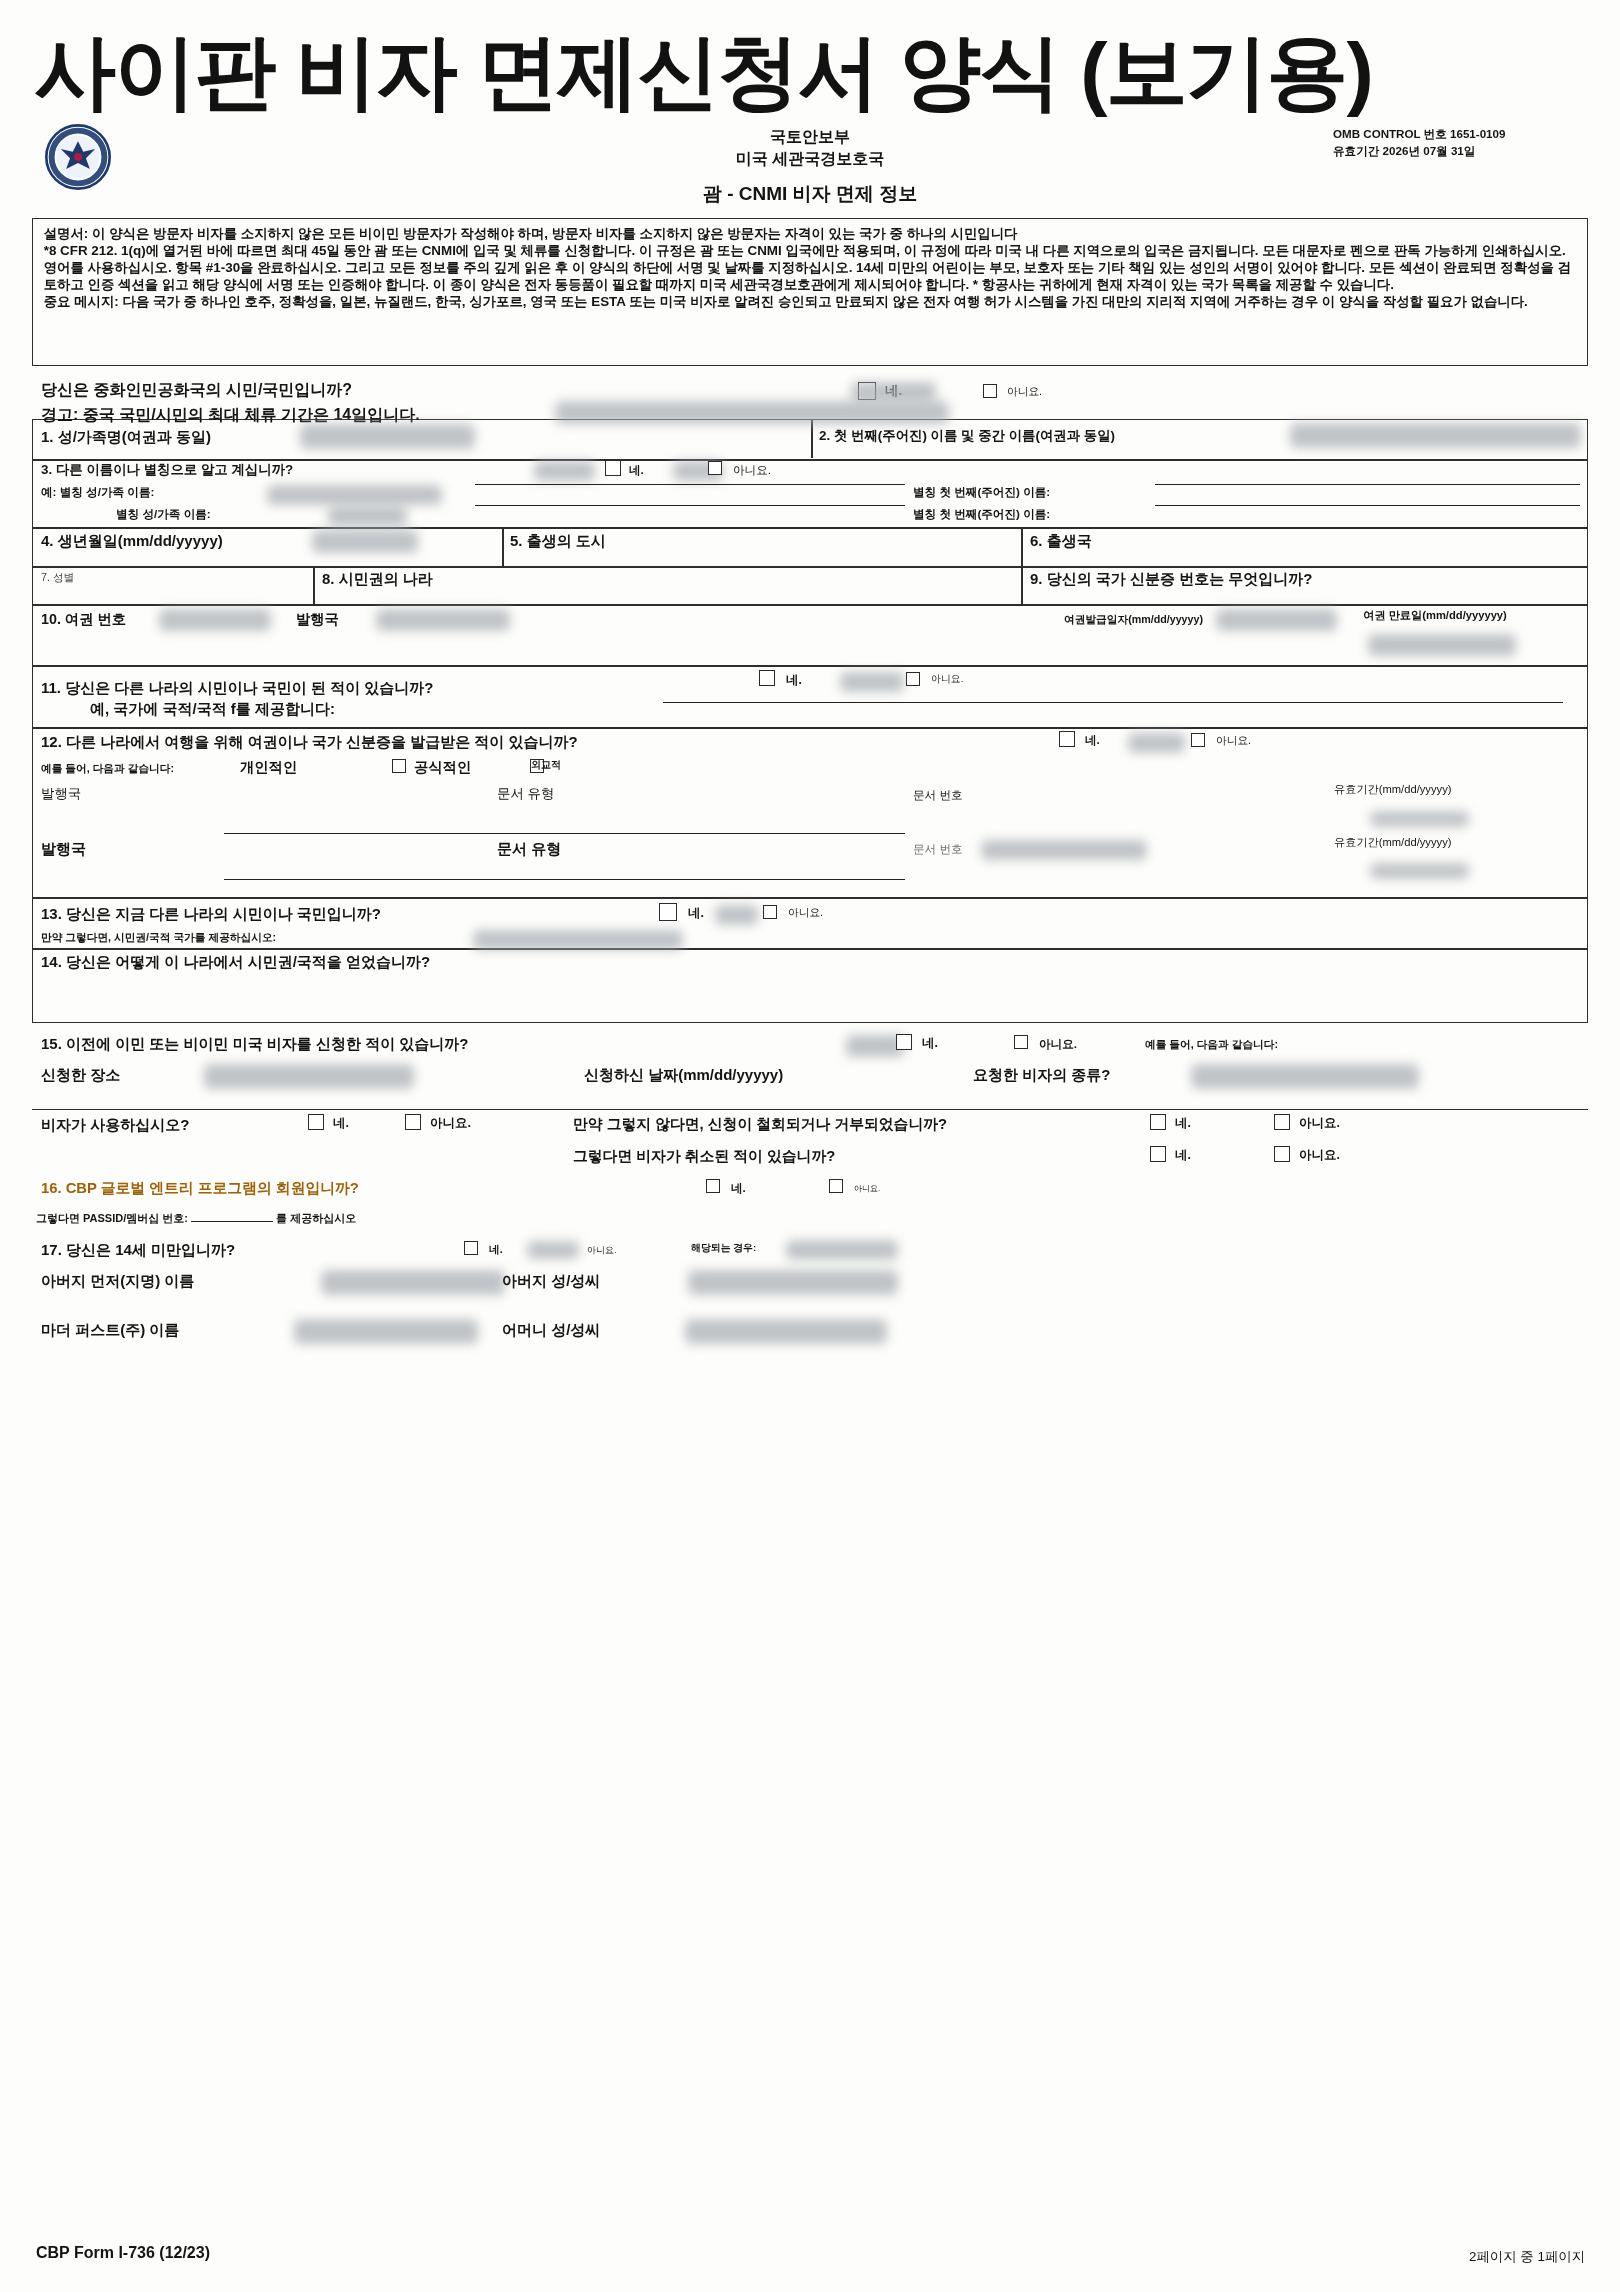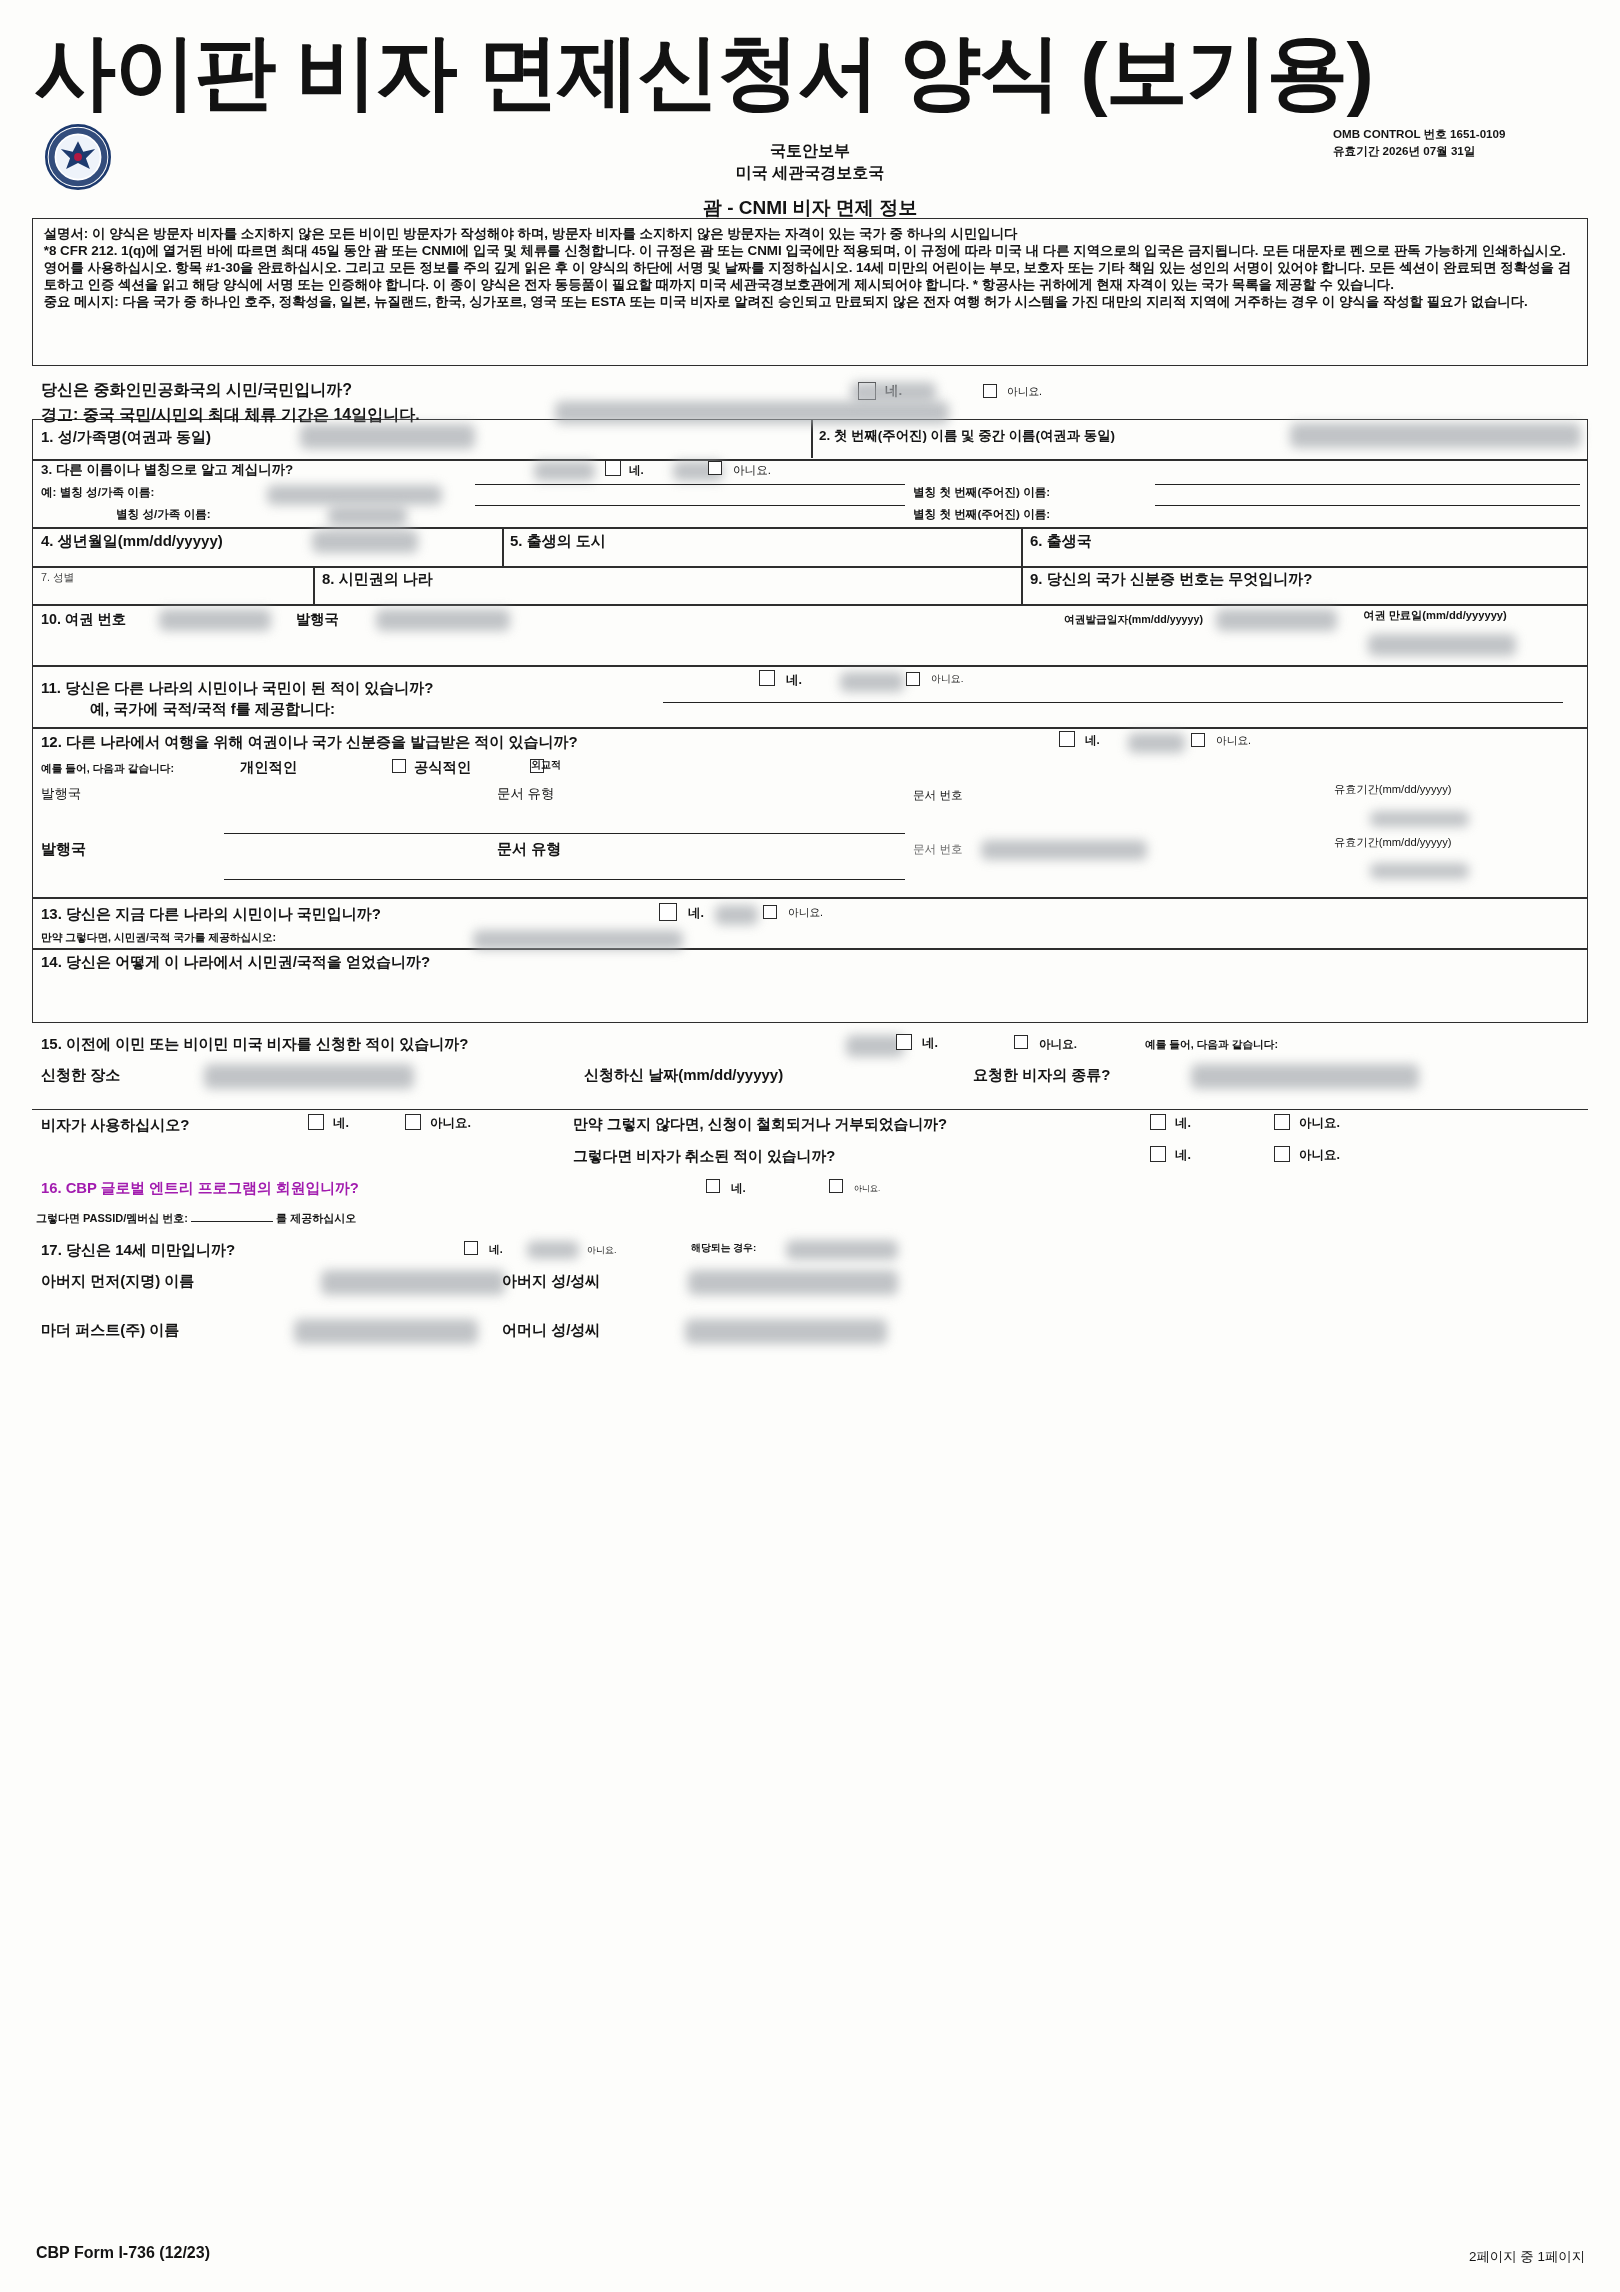--- a/index.html
+++ b/index.html
@@ -2,21 +2,21 @@
 <html style="font-size:14.3px"><head>
 <meta charset="utf-8">
 <style>
   * { margin:0; padding:0; box-sizing:border-box; }
   html,body { background:#d9d9d9; }
   body { font-family:"Liberation Sans", sans-serif; color:#141414; }
   .page { position:relative; width:1620px; height:2293px; background:#fdfdfb; overflow:hidden; }
   .layer { position:absolute; inset:0; }
   .t { position:absolute; white-space:nowrap; color:#141414; line-height:1.2; }
   .b { font-weight:700; }
-  .center { left:0; right:0; text-align:center; white-space:normal;margin-top:14px; }
+  .center { left:0; right:0; text-align:center; white-space:normal; }
   .box { position:absolute; border:1.8px solid #2e2e2e; }
   .hline { position:absolute; height:1.8px; background:#2e2e2e; }
   .vline { position:absolute; width:1.8px; background:#2e2e2e; }
   .cb { position:absolute; width:18px; height:18px; border:1.8px solid #2a2a2a; background:#fff; }
   .cb18 { width:16px; height:16px; border-width:1.8px; }
   .cb16 { width:14.3px; height:14.3px; border-width:1.3px; }
   .redact { position:absolute; background:#a9adb2; filter:blur(5.4px); opacity:.72; border-radius:6.3px; }
   .uline { position:absolute; border-bottom:1.8px solid #222; }
   .title { position:absolute; left:34px; top:18px; width:1555px; font-size:82px; font-weight:900; letter-spacing:-1.8px; color:#121212; white-space:nowrap; }
   .instr { position:absolute; left:32px; top:218px; width:1556px; height:148px; border:1.8px solid #2e2e2e; padding:6.3px 10.7px; }
@@ -225,21 +225,21 @@
     <div class="t b" style="left:1299px; top:1116px; font-size:12.5px;">아니요.</div>
 
     <div class="t b" style="left:573px; top:1148px; font-size:14.8px;">그렇다면 비자가 취소된 적이 있습니까?</div>
     <span class="cb cb18" style="left:1150px; top:1146px;"></span>
     <div class="t b" style="left:1175px; top:1148px; font-size:12.5px;">네.</div>
     <span class="cb cb18" style="left:1274px; top:1146px;"></span>
     <div class="t b" style="left:1299px; top:1148px; font-size:12.5px;">아니요.</div>
   </div>
 
   <div class="layer">
-    <div class="t b" style="left:41px; top:1180px; font-size:14.8px; color:#a21caf;">16. CBP 글로벌 엔트리 프로그램의 회원입니까?</div>
+    <div class="t b" style="left:41px; top:1180px; font-size:14.8px; color:#a16207;">16. CBP 글로벌 엔트리 프로그램의 회원입니까?</div>
     <span class="cb cb16" style="left:706px; top:1179px;"></span>
     <div class="t b" style="left:731px; top:1181px; font-size:11.6px;">네.</div>
     <span class="cb cb16" style="left:829px; top:1179px;"></span>
     <div class="t" style="left:854px; top:1184px; font-size:8px;">아니요.</div>
     <div class="t b" style="left:36px; top:1209px; font-size:11px;">
       <span>그렇다면 PASSID/멤버십 번호:</span>
       <span class="passid-line"></span>
       <span>를 제공하십시오</span>
     </div>
   </div>

